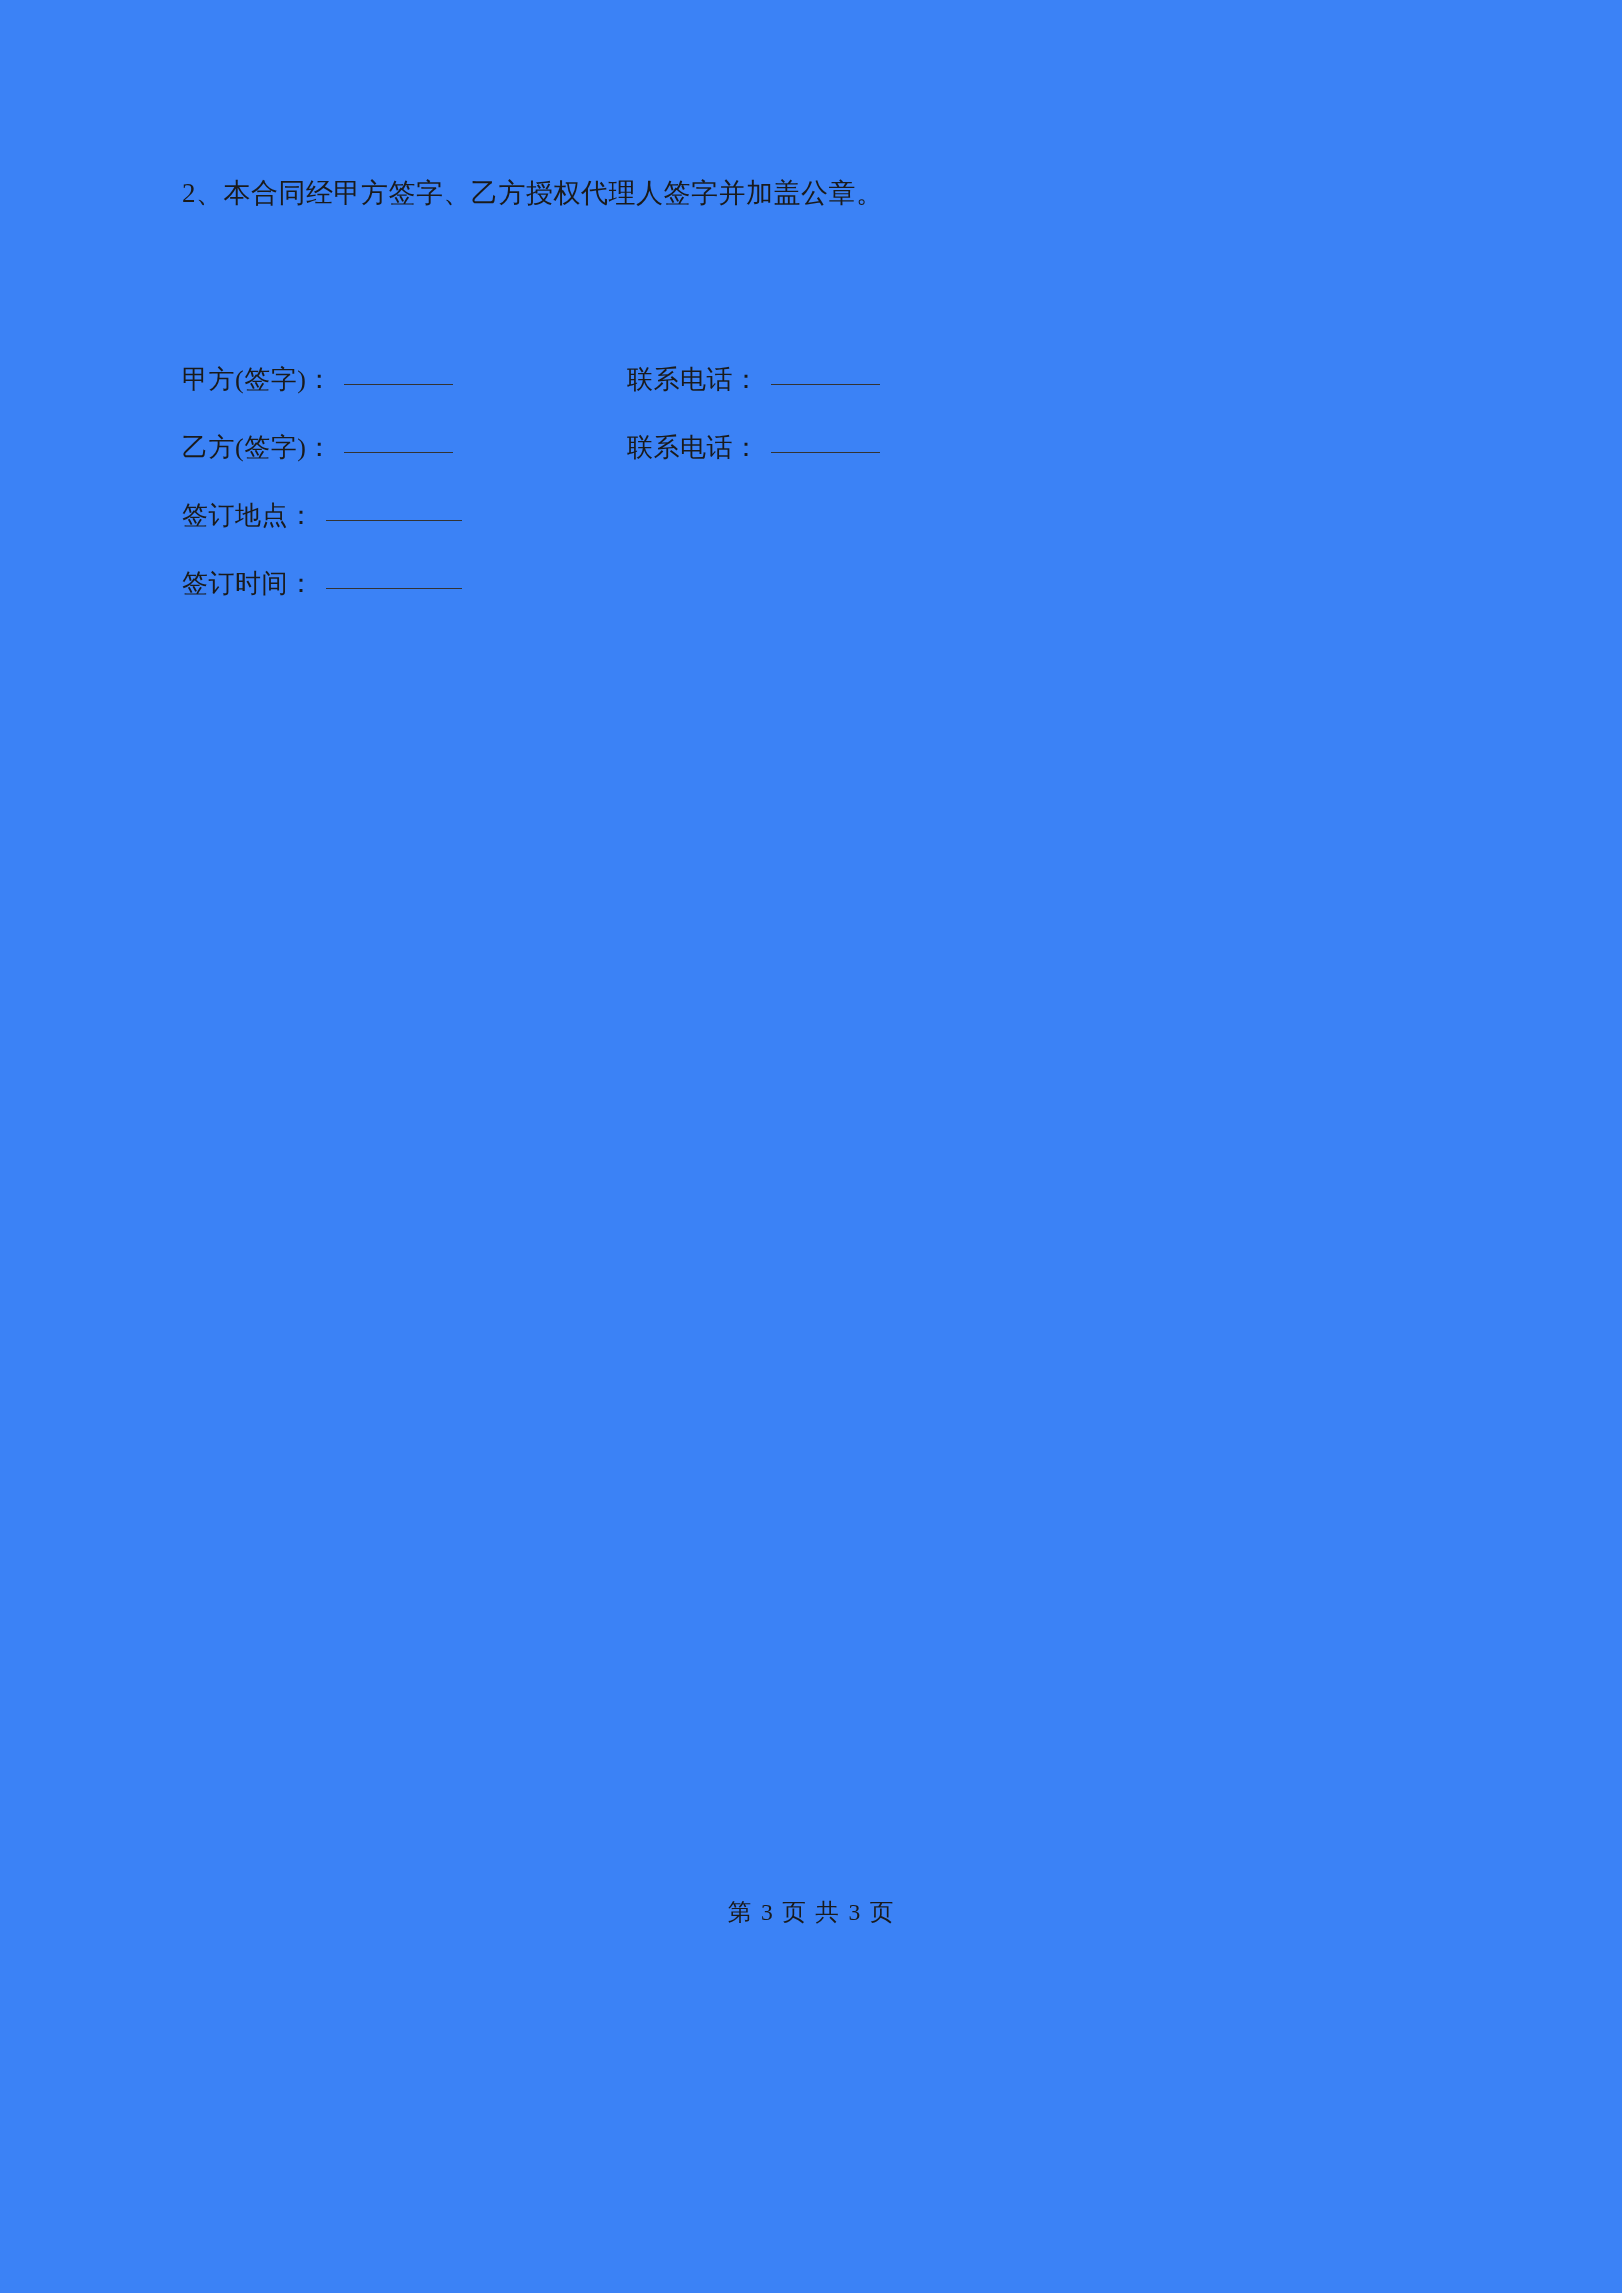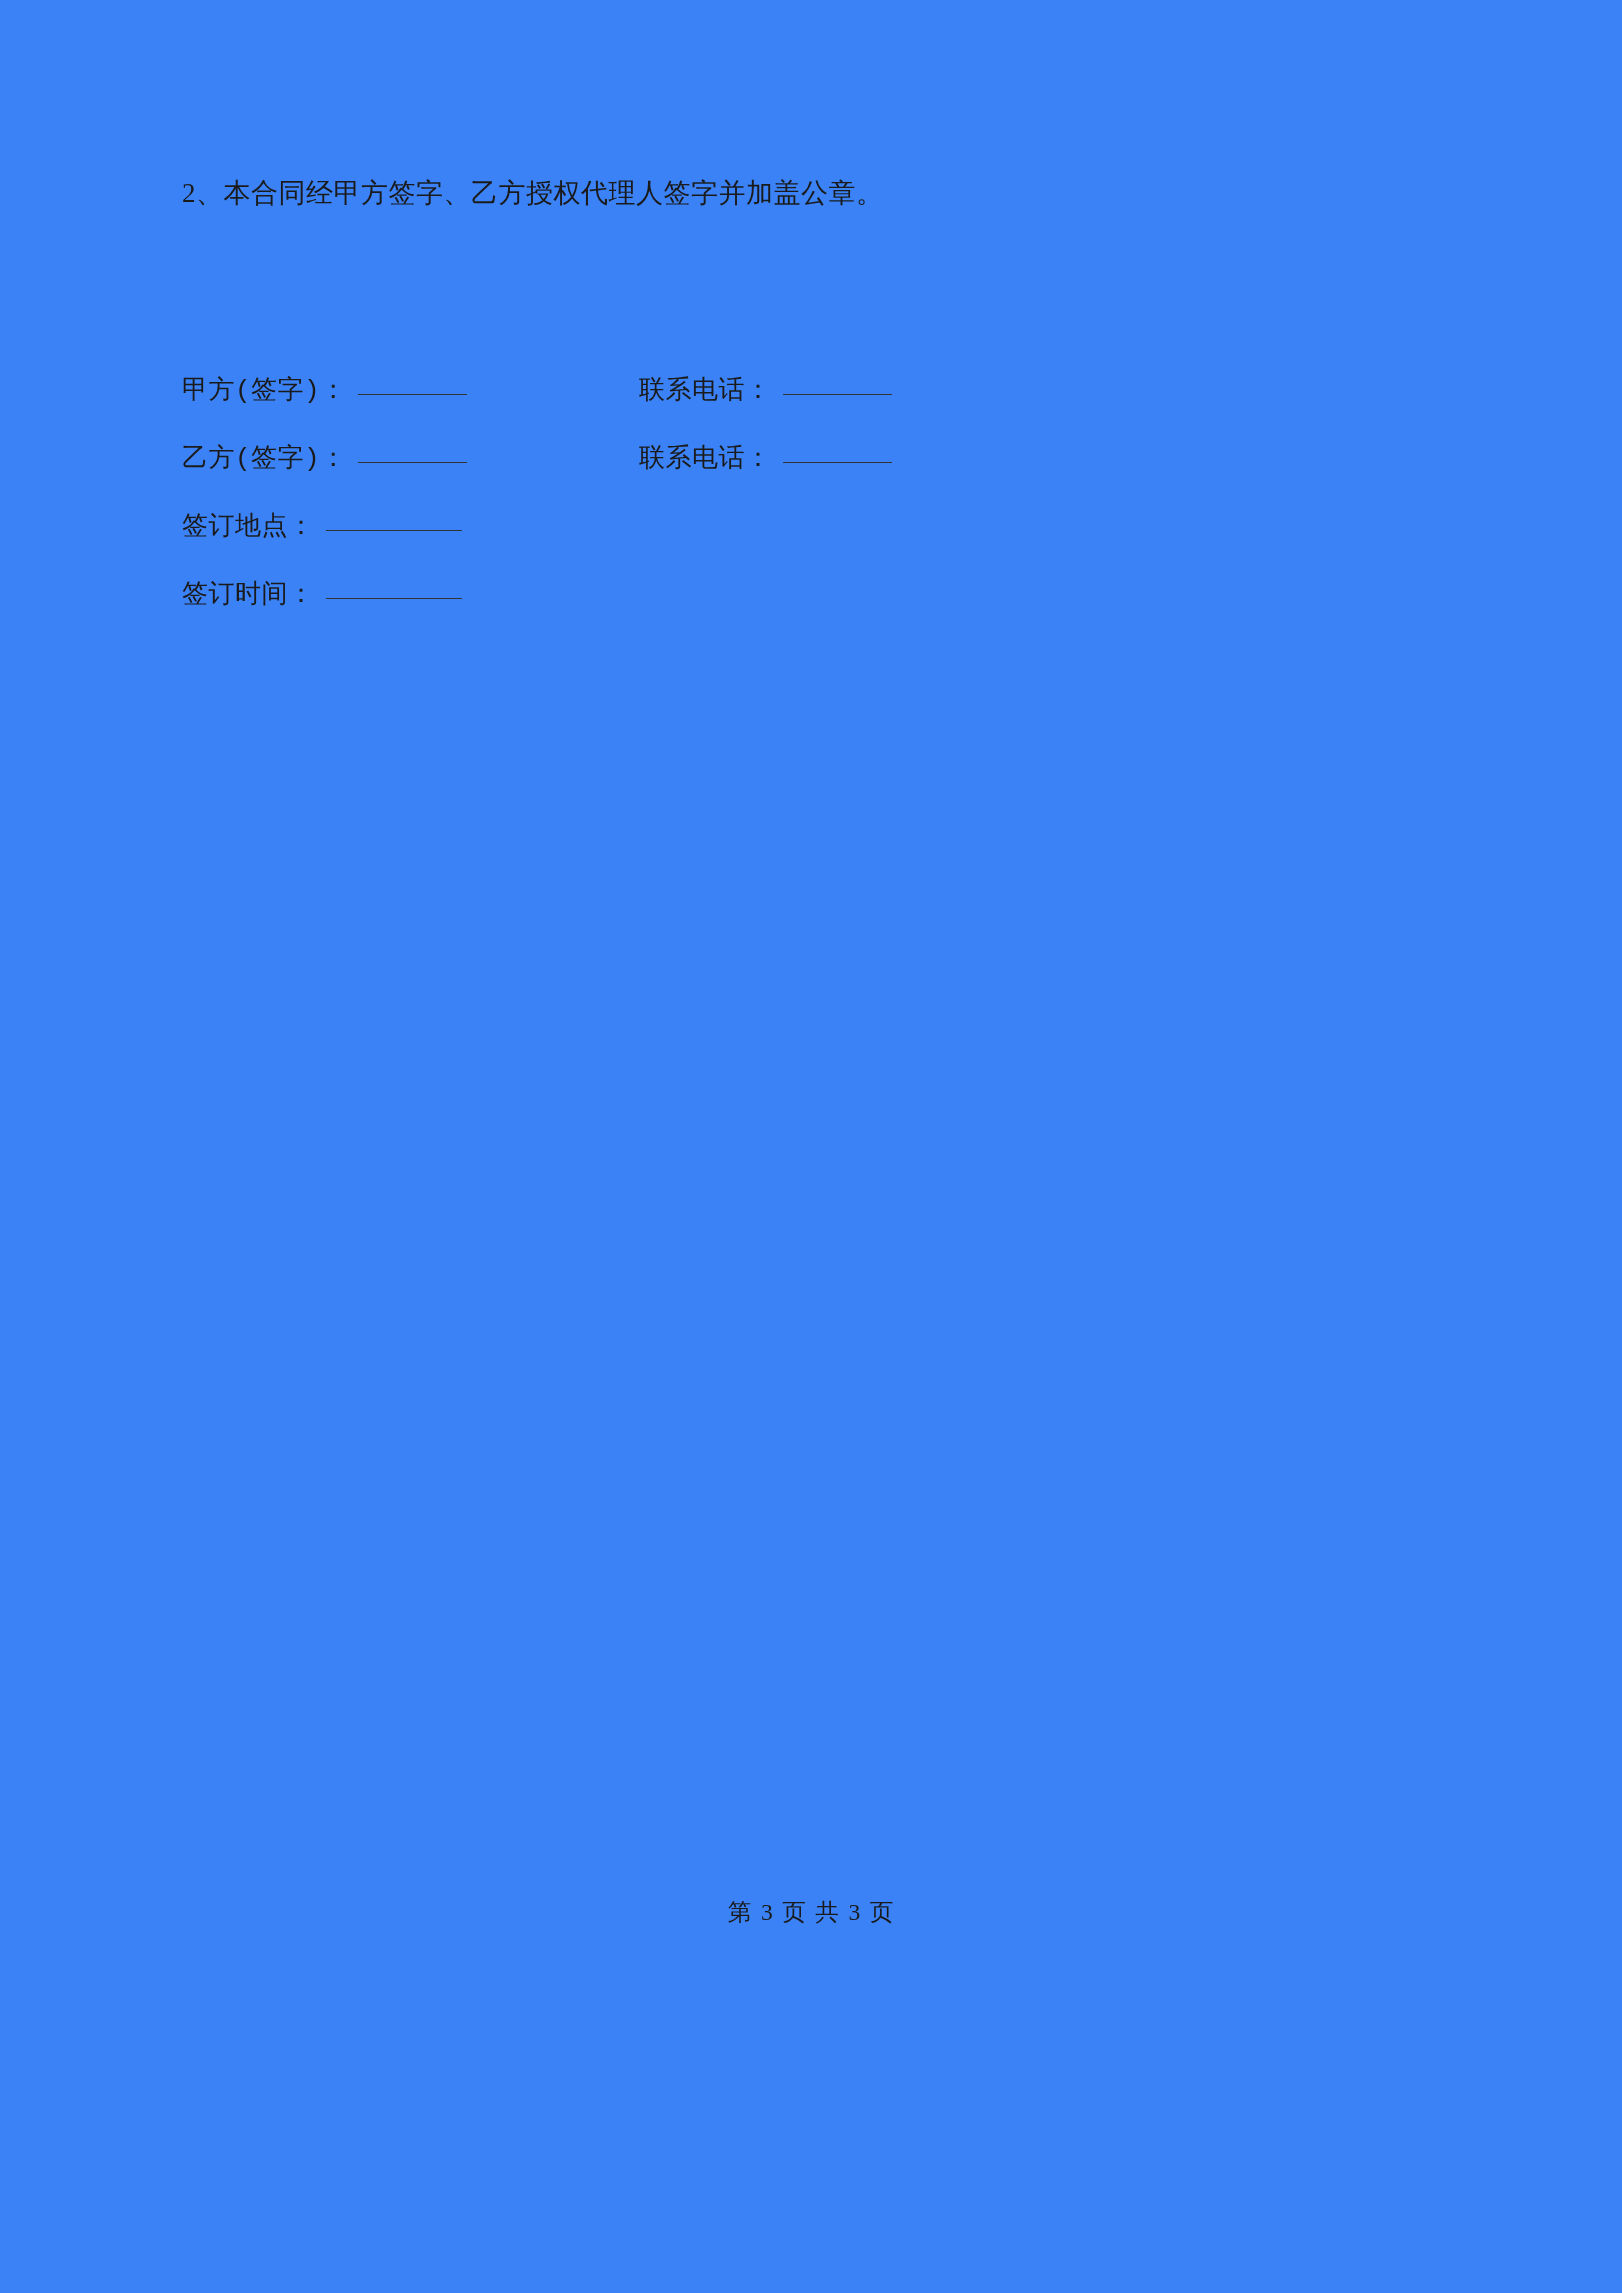--- a/index.html
+++ b/index.html
@@ -35,41 +35,40 @@
     letter-spacing: 0.5px;
     margin: 0 0 16.4px 0;
     white-space: nowrap;
   }
   .para.first {
     margin-bottom: 14.5px;
   }
   .sig-block {
     position: absolute;
     left: 182px;
-    top: 372px;
+    top: 362px;
     width: 1273px;
-    font-family: Liberation Mono, monospace;
   }
   .sig-row {
     display: flex;
     align-items: baseline;
     margin-bottom: 33px;
   }
   .sig-cell {
     display: flex;
     align-items: baseline;
     font-size: 26px;
     letter-spacing: 0.5px;
     white-space: nowrap;
   }
   .sig-cell.left {
     width: 445px;
   }
   .sig-cell.right {
-    margin-left: 12px;
+    margin-left: 0;
   }
   .sig-label {
     font-size: 26px;
   }
   .sig-line {
     display: inline-block;
     border-bottom: 1.4px solid #333;
     height: 0.9px;
     margin-left: 11px;
     position: relative;

